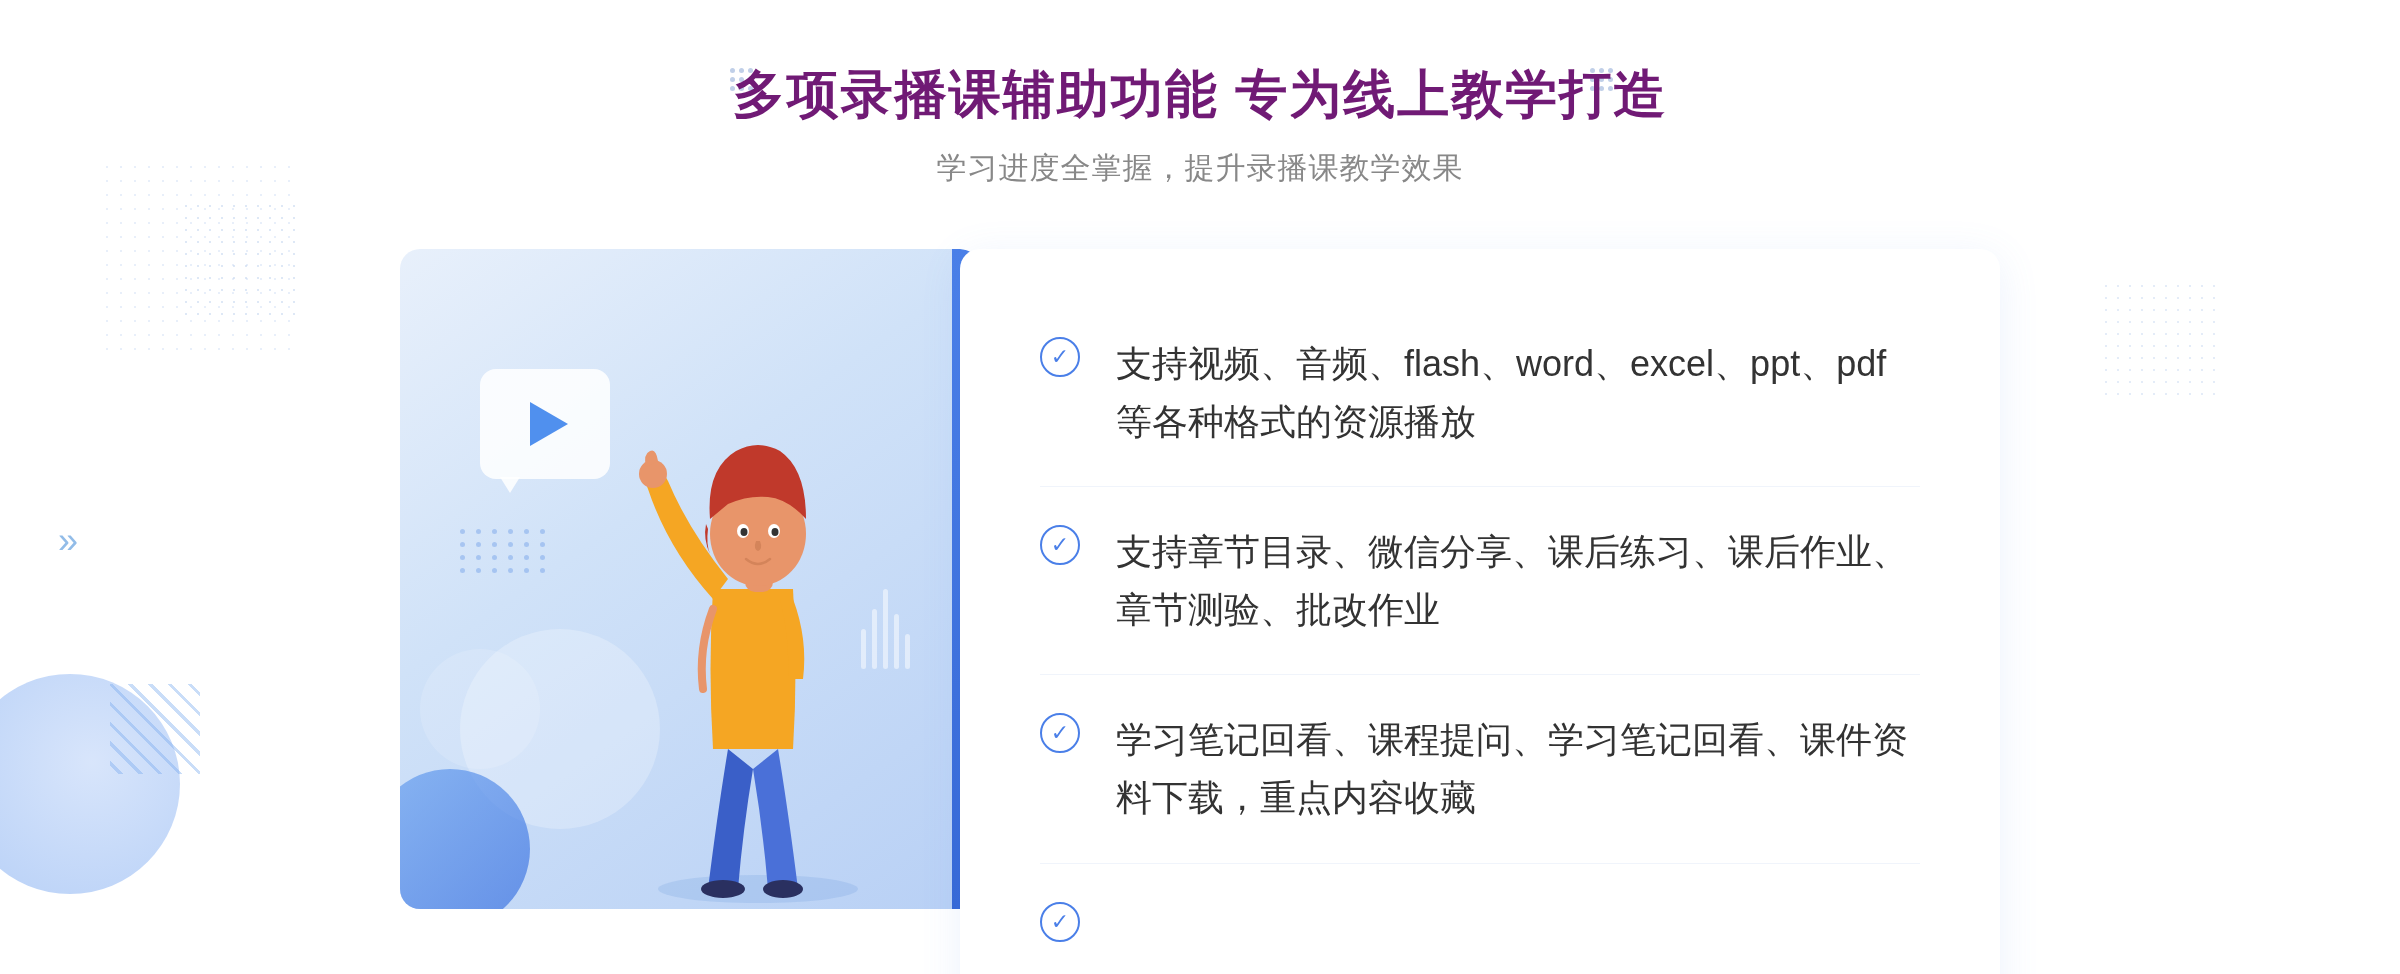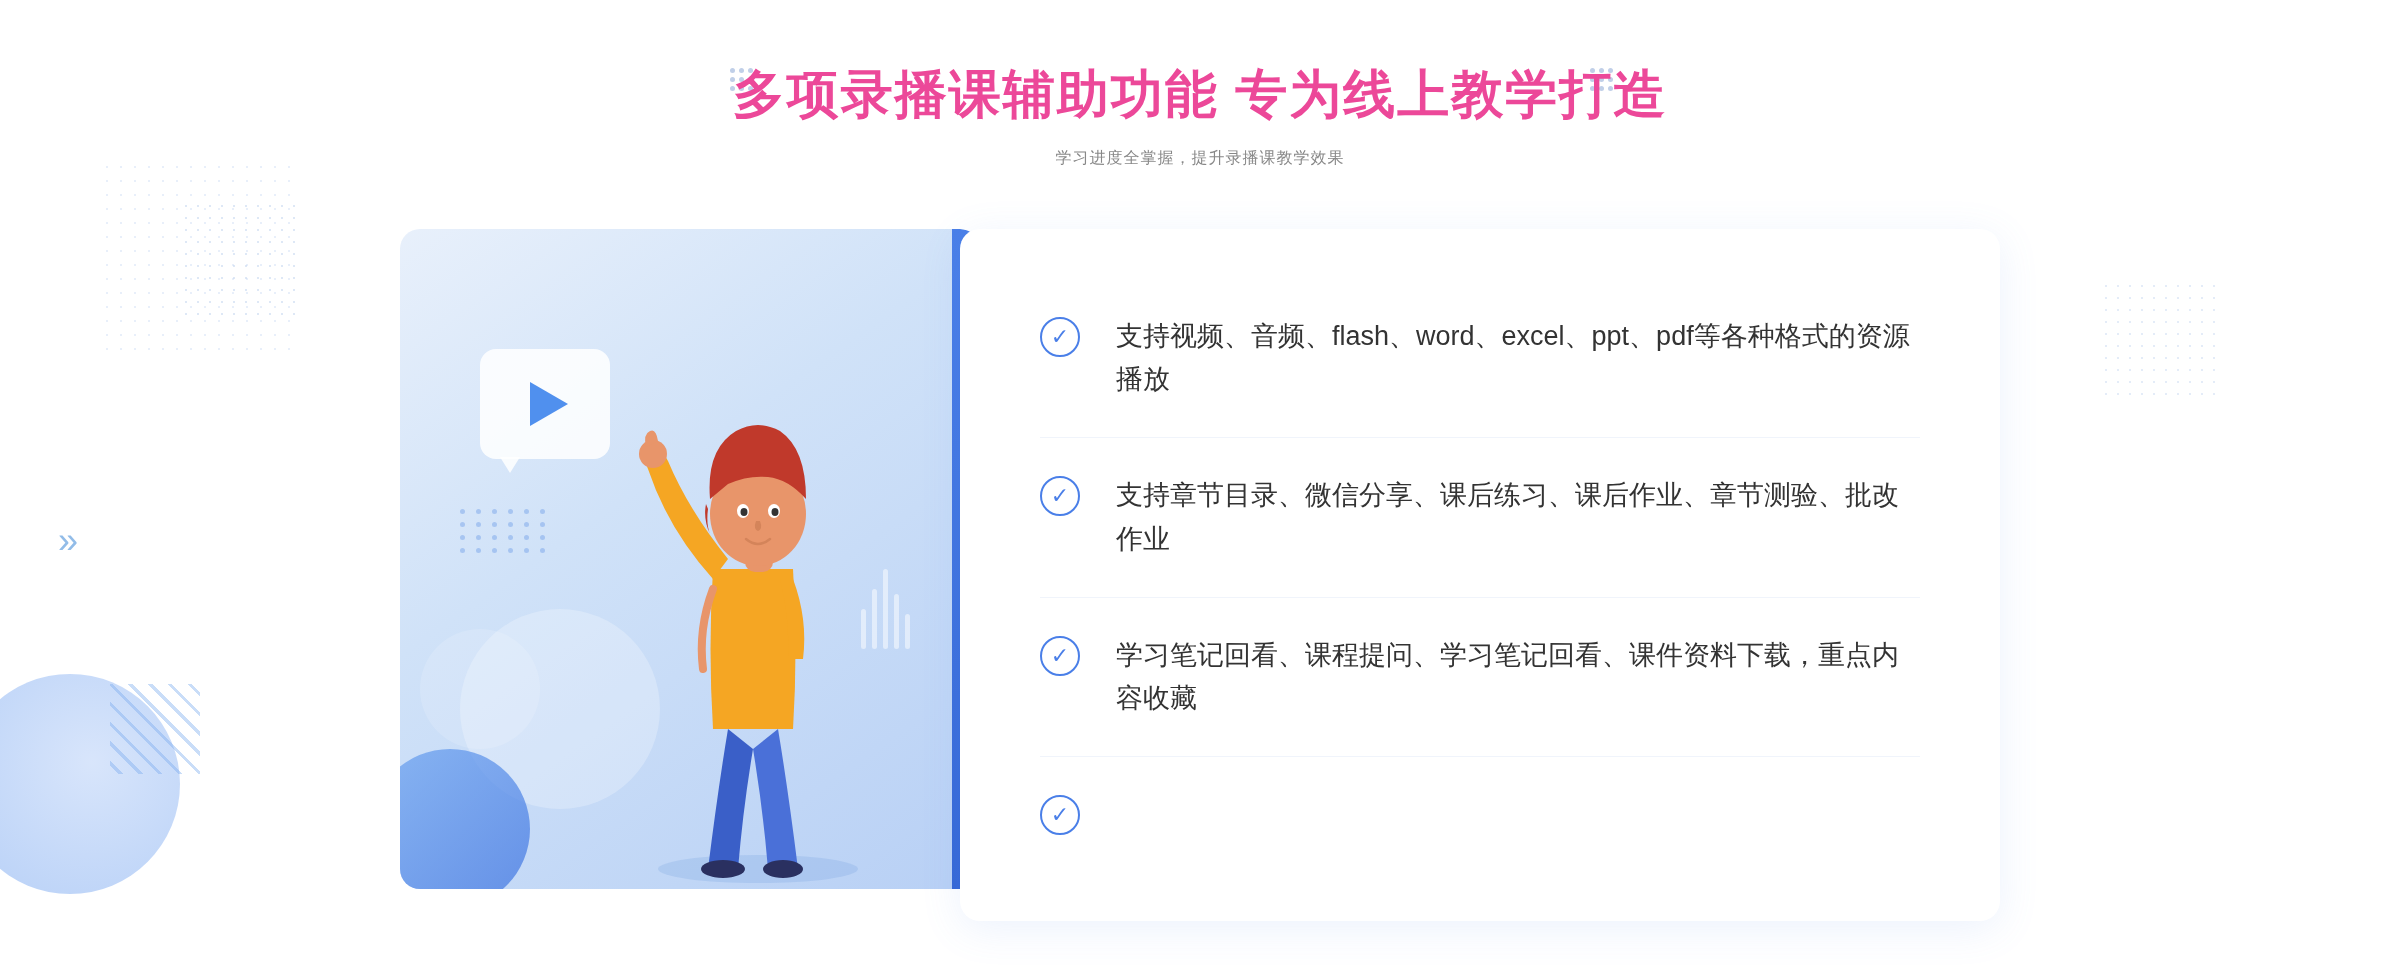--- a/index.html
+++ b/index.html
@@ -98,27 +98,27 @@
     .header-section {
       text-align: center;
       margin-bottom: 60px;
       position: relative;
       z-index: 2;
     }
 
     .main-title {
       font-size: 52px;
       font-weight: 600;
-      color: #ec4899;
+      color: #701a75;
       letter-spacing: 2px;
       margin-bottom: 18px;
     }
 
     .sub-title {
-      font-size: 16px;
+      font-size: 30px;
       color: #888;
       font-weight: 400;
       letter-spacing: 1px;
     }
 
     .content-area {
       display: flex;
       align-items: stretch;
       width: 1600px;
       position: relative;
@@ -302,21 +302,21 @@
       margin-top: 2px;
     }
 
     .check-mark {
       color: #4a7fe8;
       font-size: 22px;
       line-height: 1;
     }
 
     .feature-text {
-      font-size: 27px;
+      font-size: 36px;
       color: #333;
       line-height: 1.6;
       font-weight: 400;
     }
 
     
     .page-bg-dots-topleft {
       position: absolute;
       left: 100px;
       top: 160px;

